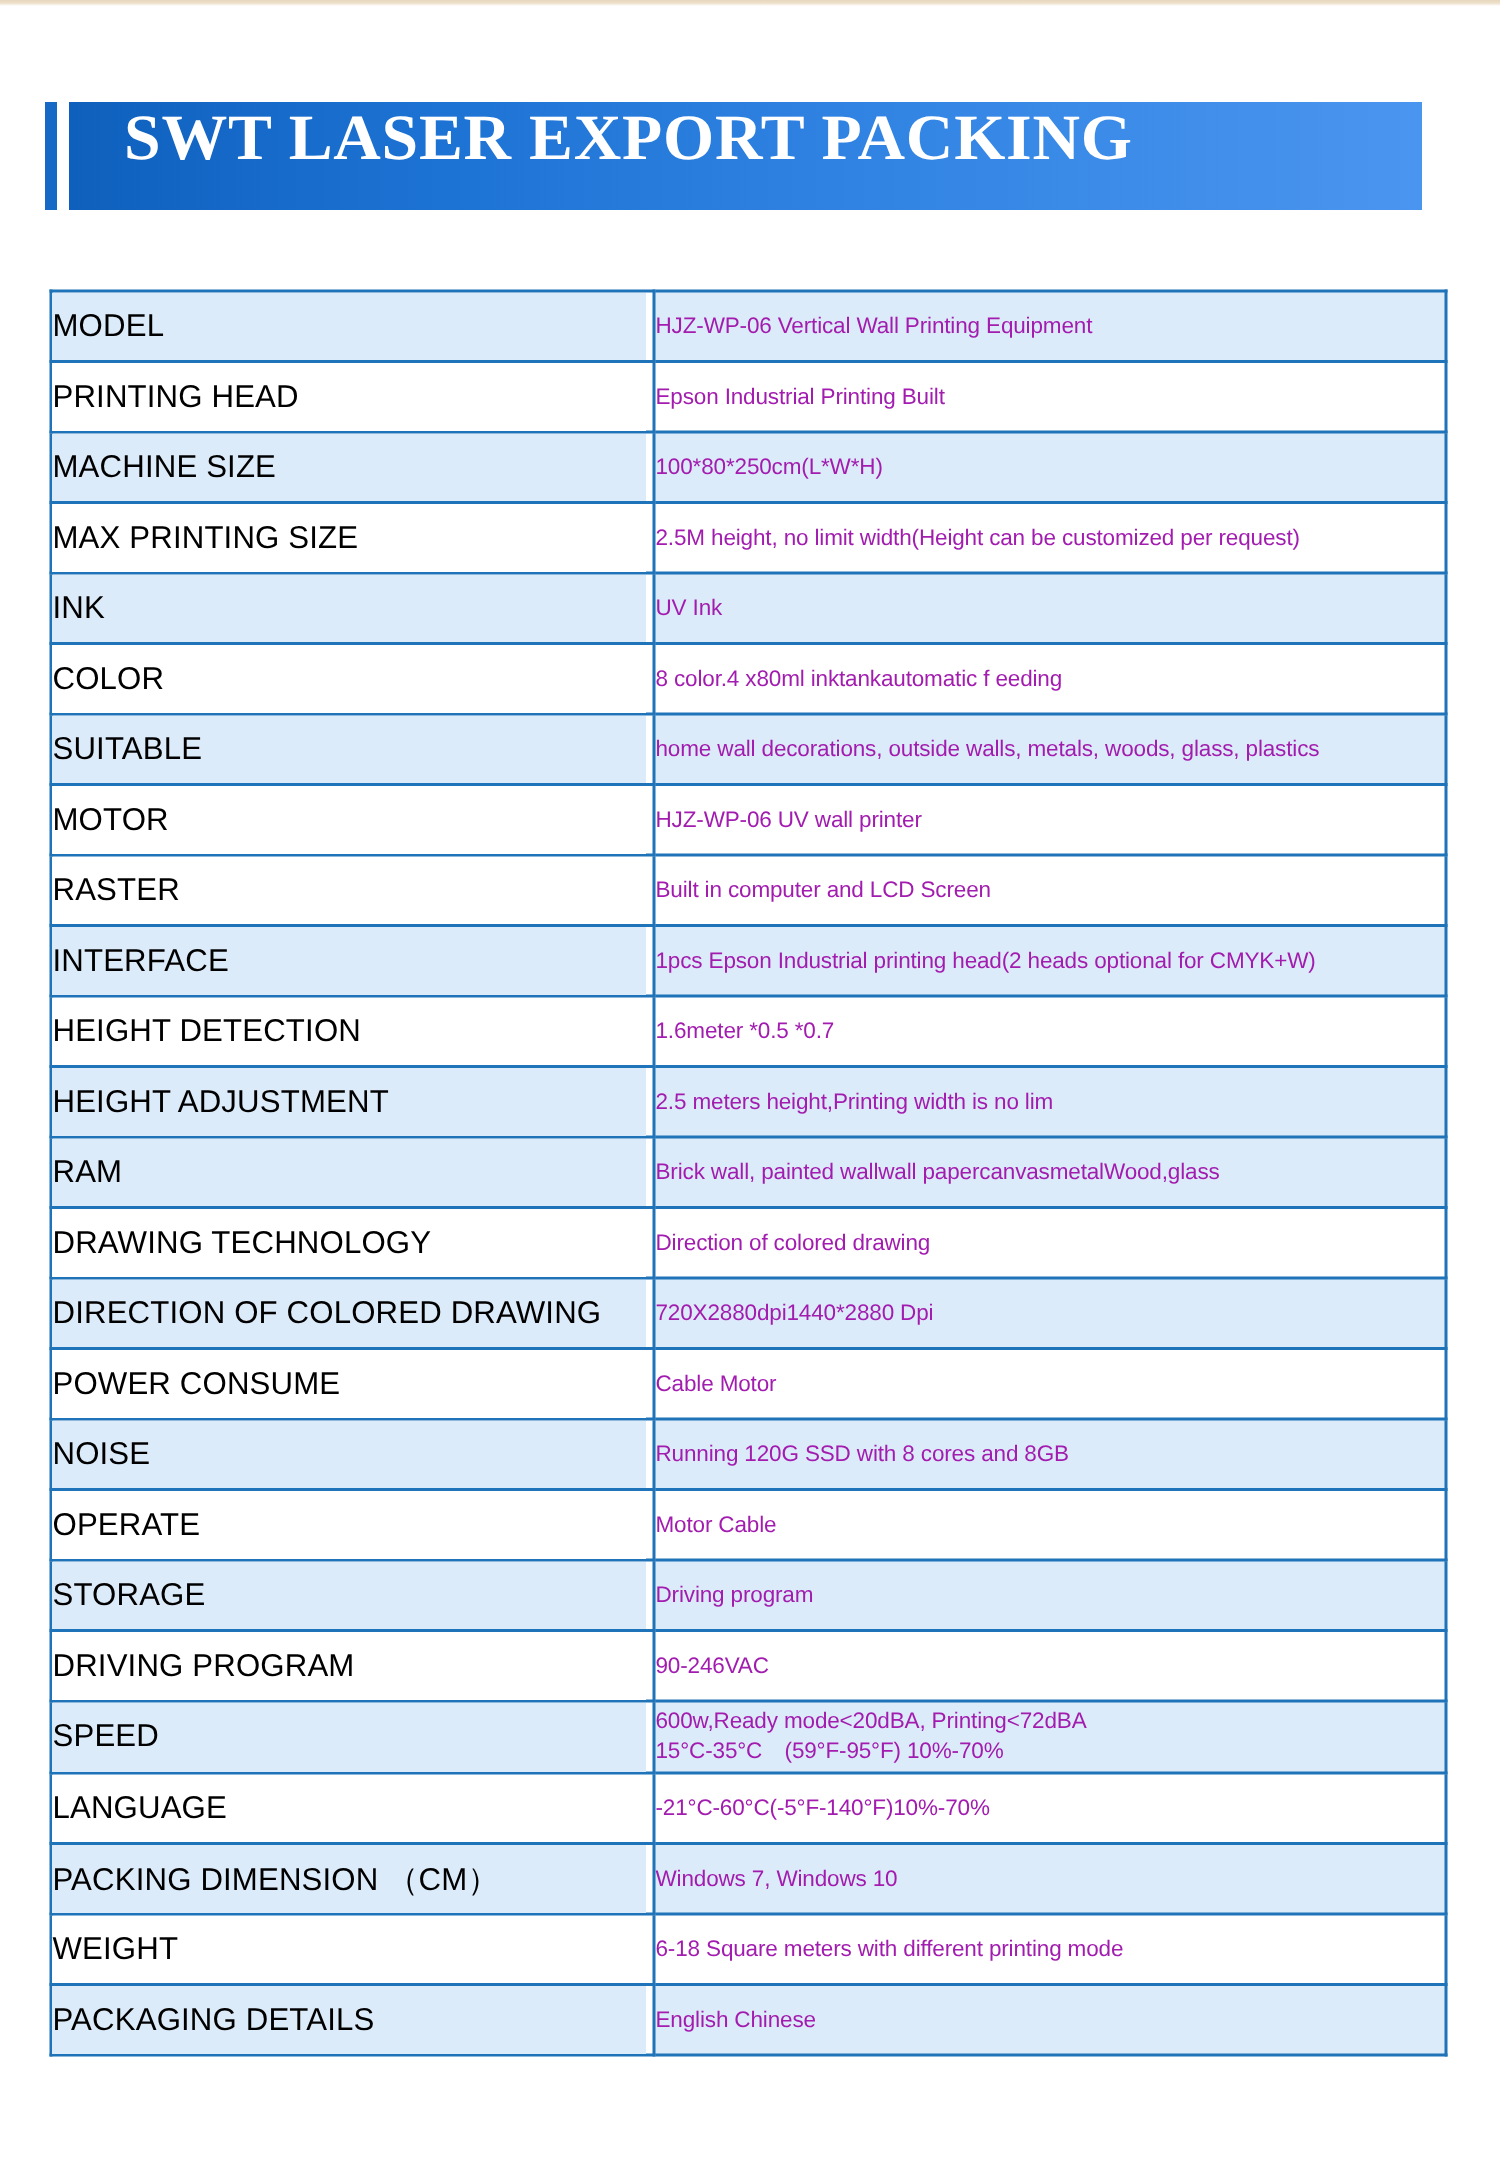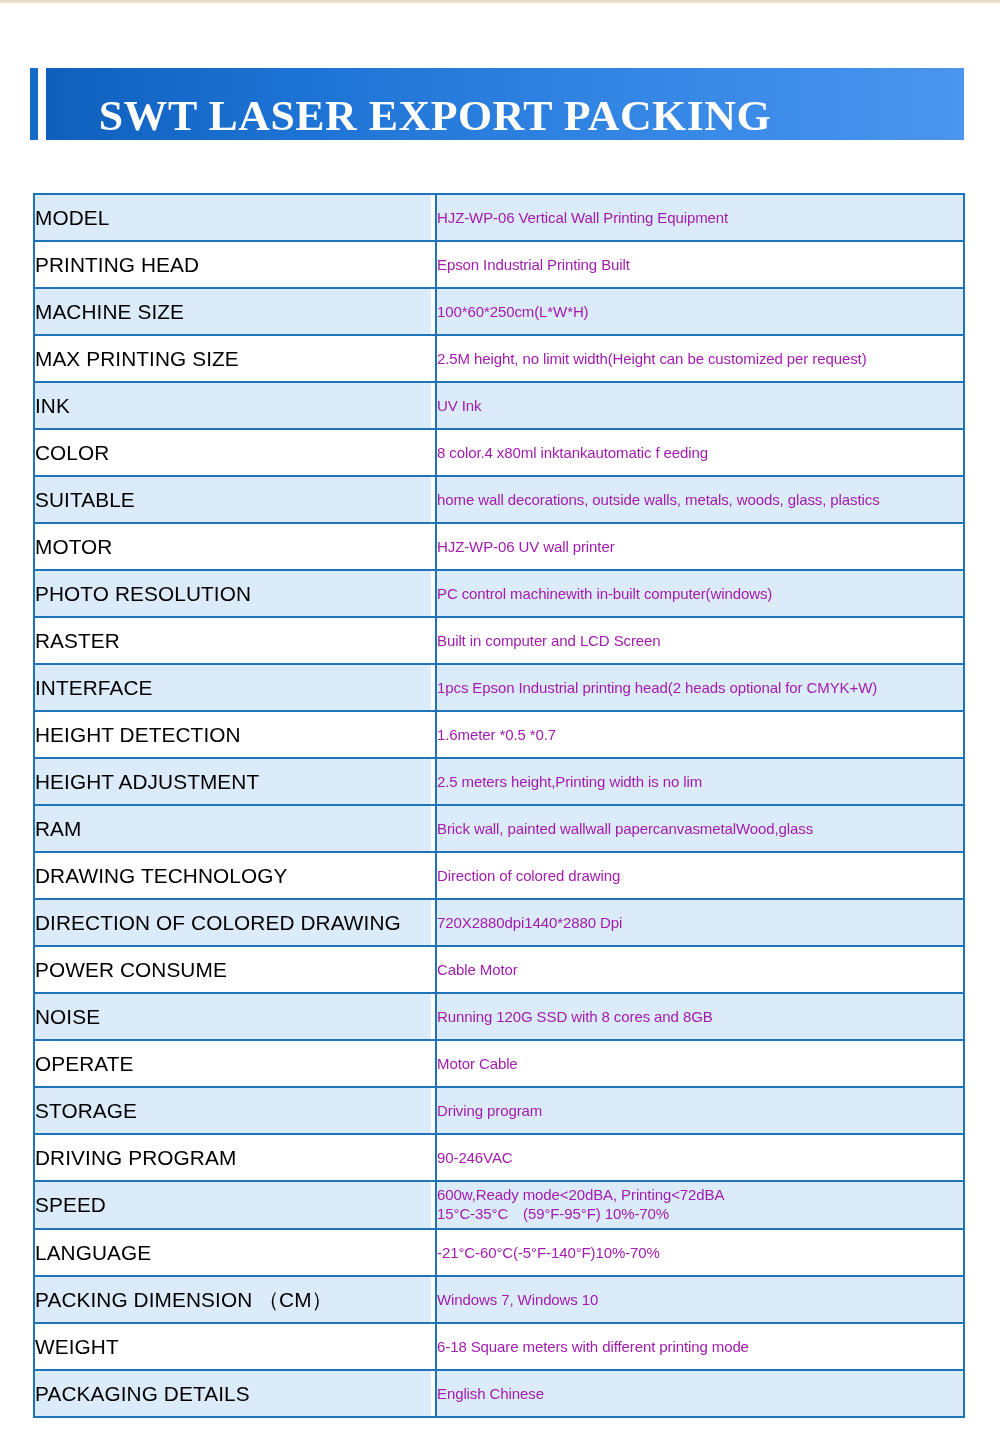--- a/index.html
+++ b/index.html
@@ -43,22 +43,21 @@
     background: #1669c4;
   }
   .header-bar {
     position: absolute;
     left: 16px;
     top: 0;
     width: 902px;
     height: 72px;
     background: linear-gradient(to right, #0f60bd 0%, #1d73d4 28%, #3385e4 62%, #4a95ef 100%);
     display: flex;
-    align-items: flex-end;
-    padding-left: 16px;
+    align-items: flex-start;
   }
   .header-title {
     color: #ffffff;
     font-family: "Liberation Serif", serif;
     font-weight: bold;
     font-size: 43px;
     letter-spacing: 0.5px;
     white-space: nowrap;
     padding-left: 36px;
     transform: scaleX(1.02);
@@ -130,45 +129,41 @@
       <tr class="shade row-std">
         <td class="cell-label">MODEL</td>
         <td class="cell-value">HJZ-WP-06 Vertical Wall Printing Equipment</td>
       </tr>
       <tr class="plain row-std">
         <td class="cell-label">PRINTING HEAD</td>
         <td class="cell-value">Epson Industrial Printing Built</td>
       </tr>
       <tr class="shade row-std">
         <td class="cell-label">MACHINE SIZE</td>
-        <td class="cell-value">100*60*250cm(L*W*H)</td>
+        <td class="cell-value">100*80*250cm(L*W*H)</td>
       </tr>
       <tr class="plain row-std">
         <td class="cell-label">MAX PRINTING SIZE</td>
         <td class="cell-value">2.5M height, no limit width(Height can be customized per request)</td>
       </tr>
       <tr class="shade row-std">
         <td class="cell-label">INK</td>
         <td class="cell-value">UV Ink</td>
       </tr>
       <tr class="plain row-std">
         <td class="cell-label">COLOR</td>
         <td class="cell-value">8 color.4 x80ml inktankautomatic f eeding</td>
       </tr>
       <tr class="shade row-std">
         <td class="cell-label">SUITABLE</td>
         <td class="cell-value">home wall decorations, outside walls, metals, woods, glass, plastics</td>
       </tr>
       <tr class="plain row-std">
         <td class="cell-label">MOTOR</td>
         <td class="cell-value">HJZ-WP-06 UV wall printer</td>
-      </tr>
-      <tr class="shade row-std">
-        <td class="cell-label">PHOTO RESOLUTION</td>
-        <td class="cell-value">PC control machinewith in-built computer(windows)</td>
       </tr>
       <tr class="plain row-std">
         <td class="cell-label">RASTER</td>
         <td class="cell-value">Built in computer and LCD Screen</td>
       </tr>
       <tr class="shade row-std">
         <td class="cell-label">INTERFACE</td>
         <td class="cell-value">1pcs Epson Industrial printing head(2 heads optional for CMYK+W)</td>
       </tr>
       <tr class="plain row-std">

